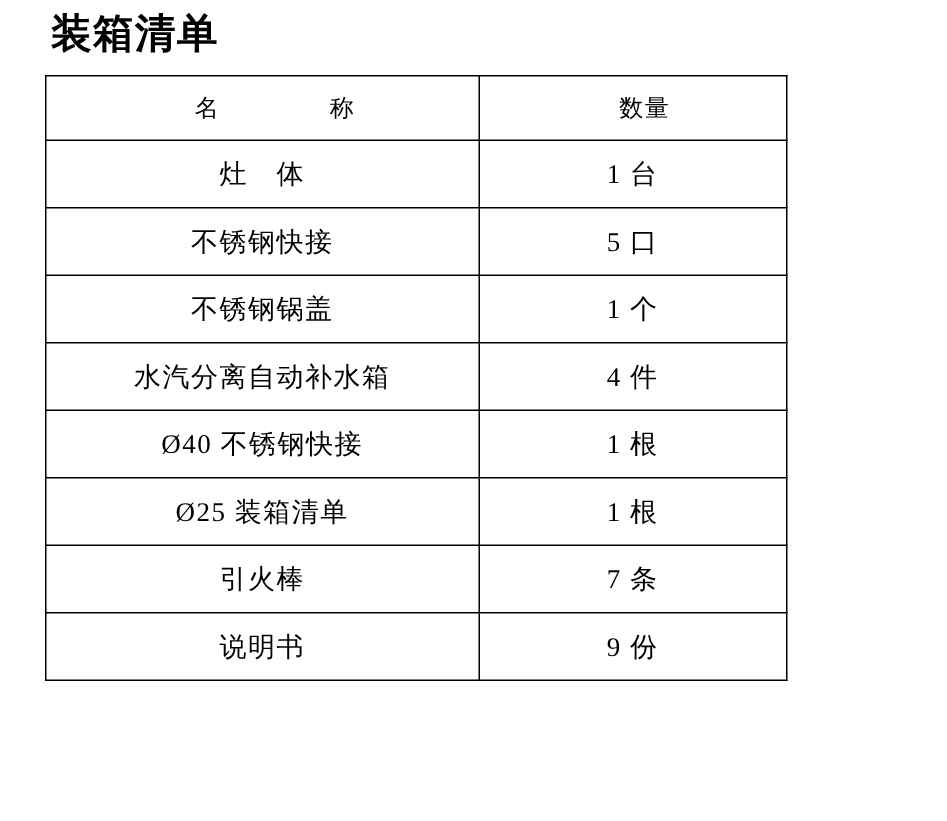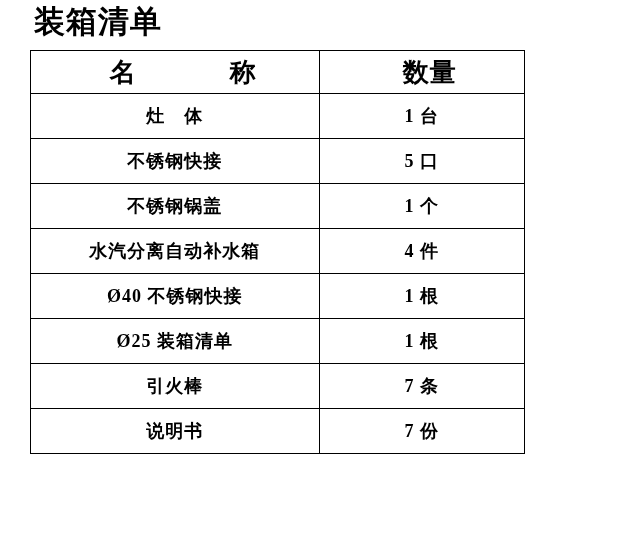--- a/index.html
+++ b/index.html
@@ -17,45 +17,45 @@
   .page {
     position: relative;
     width: 631px;
     height: 547px;
     box-sizing: border-box;
   }
   .doc-title {
     position: absolute;
     left: 34px;
     top: 4px;
-    font-size: 31px;
+    font-size: 27px;
     font-weight: bold;
     letter-spacing: 1px;
     line-height: 36px;
     font-family: "Liberation Serif", "DejaVu Serif", serif;
   }
   .packing-table {
     position: absolute;
     left: 30px;
     top: 50px;
     width: 495px;
     border-collapse: collapse;
     table-layout: fixed;
   }
   .packing-table td, .packing-table th {
     border: 1px solid #000000;
     text-align: center;
     vertical-align: middle;
-    font-weight: bold;
+    font-weight: normal;
     padding: 0;
   }
   .packing-table th {
     height: 42px;
-    font-size: 26px;
-    font-weight: bold;
+    font-size: 16px;
+    font-weight: normal;
     letter-spacing: 1px;
     padding-left: 16px;
   }
   .packing-table td {
     height: 44px;
     font-size: 18px;
     letter-spacing: 1px;
   }
   .col-name { width: 288px; }
   .col-qty  { width: 205px; }
@@ -109,18 +109,18 @@
       <tr>
         <td>Ø25 装箱清单</td>
         <td>1 根</td>
       </tr>
       <tr>
         <td>引火棒</td>
         <td>7 条</td>
       </tr>
       <tr>
         <td>说明书</td>
-        <td>7 份</td>
+        <td>9 份</td>
       </tr>
     </tbody>
   </table>
 
 </div>
 
 </body></html>

